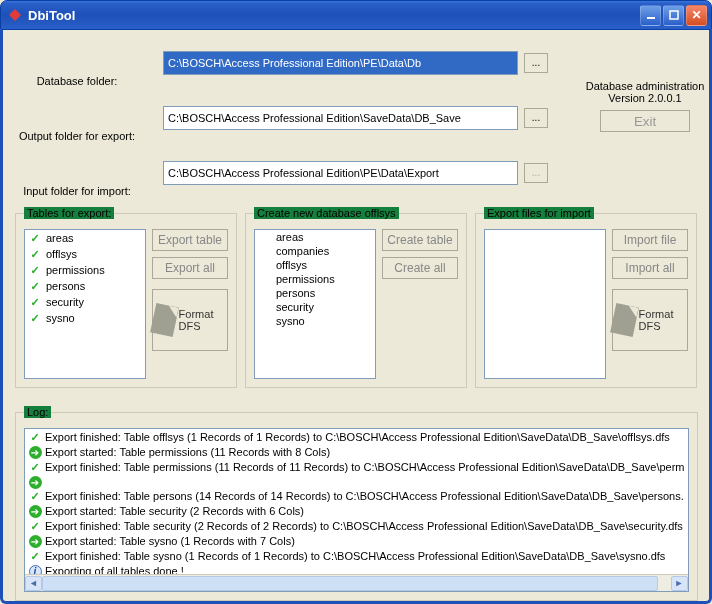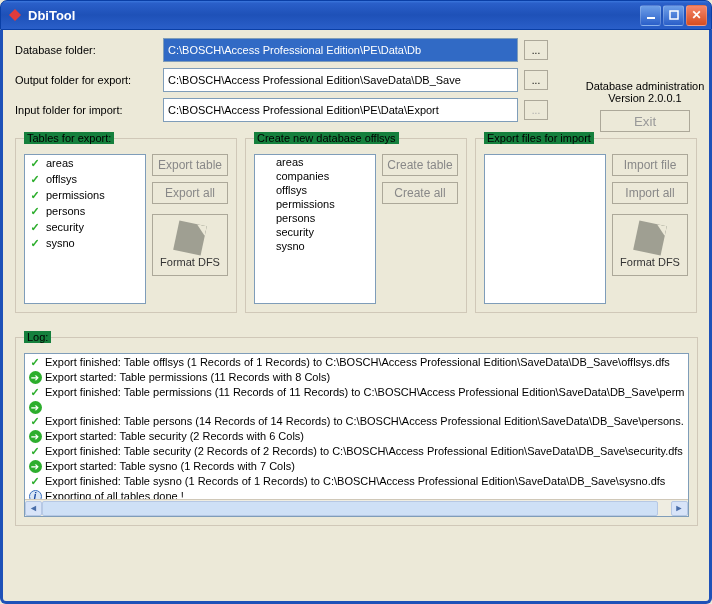--- a/index.html
+++ b/index.html
@@ -5,37 +5,37 @@
   * { box-sizing: border-box; margin: 0; padding: 0; }
   body { font-family: Tahoma, sans-serif; font-size: 11px; background: #ECE9D8; width: 712px; height: 604px; overflow: hidden; }
   .titlebar { height: 30px; background: linear-gradient(to bottom, #3B77DD 0%, #2A5FC9 8%, #1E51B8 50%, #2A5FC9 100%); display: flex; align-items: center; padding: 0 4px 0 6px; color: #fff; font-weight: bold; font-size: 13px; border-radius: 7px 7px 0 0; border: 1px solid #0A3FA6; }
   .titlebar .icon { width: 16px; height: 16px; margin-right: 5px; display:inline-flex; align-items:center; justify-content:center; }
   .titlebar .spacer { flex:1; }
   .winbtn { width: 21px; height: 21px; margin-left: 2px; border-radius: 3px; border:1px solid #fff3; display:flex; align-items:center; justify-content:center; font-weight:bold; font-family: Arial; font-size:12px; color:#fff; }
   .winbtn.min, .winbtn.max { background: linear-gradient(to bottom, #6FA0E8, #2A5FC9); }
   .winbtn.close { background: linear-gradient(to bottom, #F5866A, #D64E22); }
   .client { border:3px solid #1E51B8; border-top:none; height:574px; background:#ECE9D8; padding: 8px 12px 10px 12px; border-radius: 0 0 6px 6px;}
   .row { display:flex; align-items:center; margin-bottom:6px; }
-  .row label { width: 148px; text-align:left; padding-right:24px; }
+  .row label { width: 148px; text-align:center; padding-right:24px;margin-top:37px; }
   .textfield { height:24px; border:1px solid #7F9DB9; background:#fff; padding:2px 4px; font-size:11px; flex:0 0 355px; }
   .textfield.sel { background:#316AC5; color:#fff; }
   .browse { width:24px; height:20px; margin-left:6px; border:1px solid #ACA899; background:#ECE9D8; font-size:10px; }
   .right-info { position:absolute; left:565px; top:42px; width:130px; text-align:center; font-size:11px; }
   .exitbtn { width:90px; height:22px; margin-top:6px; border:1px solid #ACA899; background:#ECE9D8; color:#999; }
   fieldset { border:1px solid #D0C8B8; border-radius:0; padding:10px 8px 8px 8px; position:relative; margin:0;}
   legend { font-size:11px; padding: 0 3px; background:#15803d;}
   .panels { display:flex; gap:8px; margin-top:10px; }
   .panels fieldset { flex:1; }
   .listbox { background:#fff; border:1px solid #7F9DB9; height:150px; overflow:auto; font-size:11px; }
   .listbox .item { padding:1px 3px; display:flex; align-items:center; gap:4px; }
   .panel-inner { display:flex; gap:6px; }
   .panel-inner .listbox { flex:1; }
   .btncol { display:flex; flex-direction:column; gap:6px; width:76px; }
   .btn { height:22px; border:1px solid #ACA899; background:#ECE9D8; color:#888; font-size:12px; }
-  .formatbtn { height:62px; border:1px solid #ACA899; background:#ECE9D8; display:flex; flex-direction:column; align-items:center; justify-content:center; gap:3px; color:#333; font-size:11px; margin-top:4px;}
+  .formatbtn { height:62px; border:1px solid #ACA899; background:#ECE9D8; display:flex; flex-direction:row; align-items:center; justify-content:center; gap:3px; color:#333; font-size:11px; margin-top:4px;}
   .formatbtn .sheet { width:28px; height:30px; background:#9F9F92; transform:rotate(12deg); position:relative; }
   .formatbtn .sheet::after { content:""; position:absolute; top:0; right:0; width:10px; height:10px; background:#ECE9D8; clip-path:polygon(100% 0, 100% 100%, 0 0); }
   .log fieldset { margin-top:18px; }
   .logbox { background:#fff; border:1px solid #7F9DB9; height:164px; overflow:hidden; font-size:11px; display:flex; flex-direction:column;}
   .logbody { flex:1; overflow:hidden; padding:1px; white-space:nowrap;}
   .logline { display:flex; gap:3px; align-items:center; padding: 0px 2px; line-height:15px;}
   .ic { width:14px; height:14px; display:inline-flex; align-items:center; justify-content:center; flex:0 0 14px;}
   .ic-check { color:#2DAE2D; font-weight:bold; }
   .ic-arrow { width:13px; height:13px; border-radius:50%; background:#2DAE2D; display:inline-flex; align-items:center; justify-content:center; color:#fff; font-size:10px;}
   .ic-info { width:13px; height:13px; border-radius:50%; background:#d9e6f5; border:1px solid #3A70C0; display:inline-flex; align-items:center; justify-content:center; color:#1747a1; font-size:10px; font-style:italic; font-weight:bold;}

